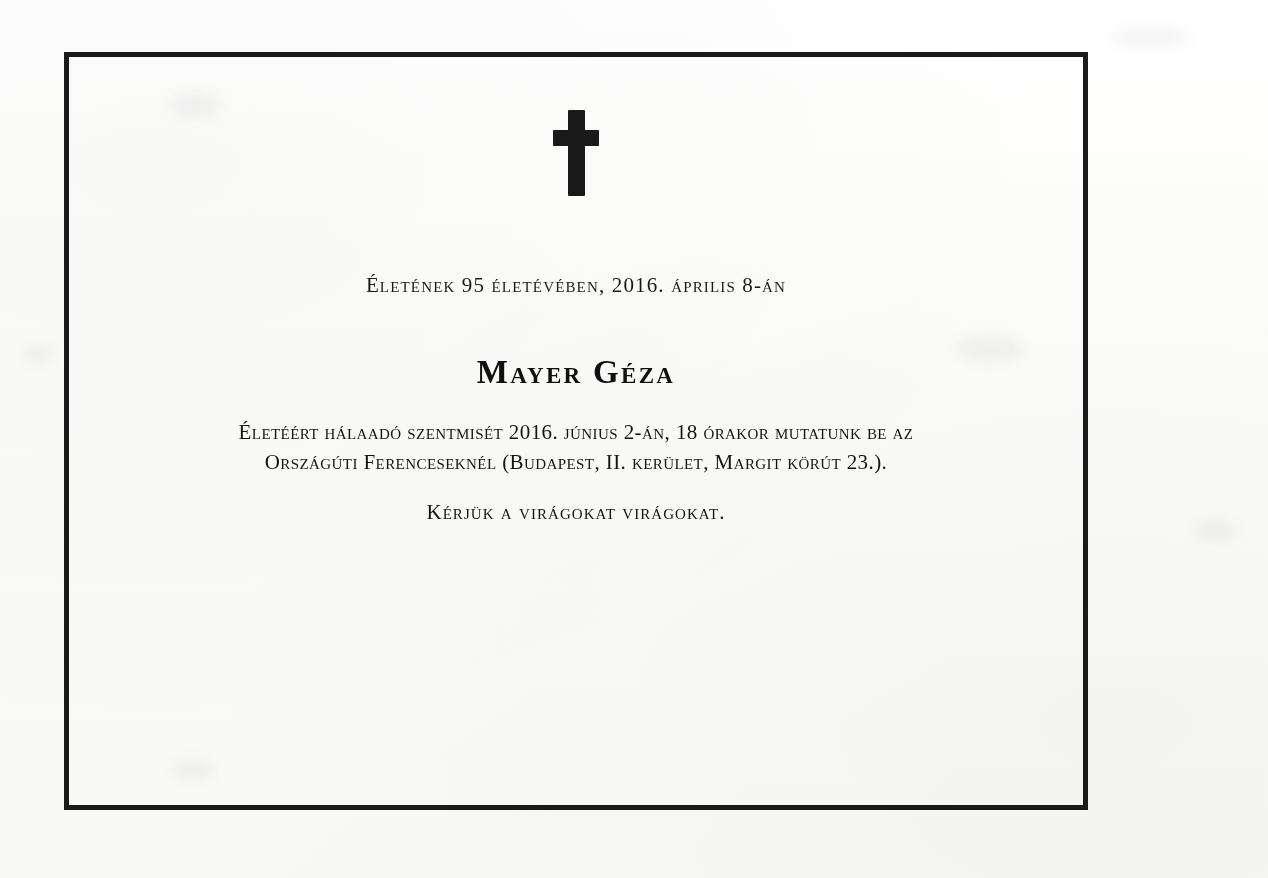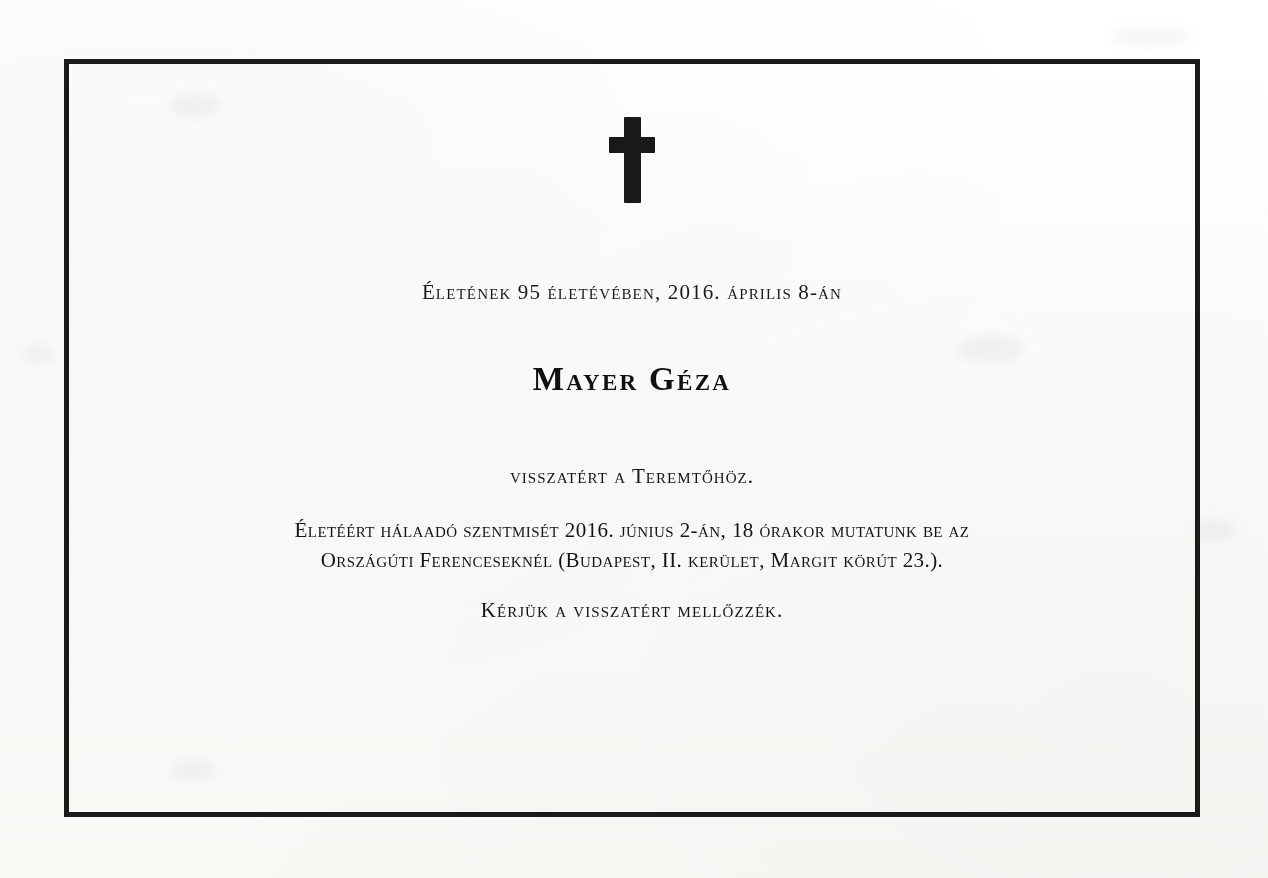--- a/index.html
+++ b/index.html
@@ -23,22 +23,22 @@
     background-image:
       radial-gradient(ellipse at 12% 18%, rgba(0,0,0,0.018), rgba(0,0,0,0) 60%),
       radial-gradient(ellipse at 88% 82%, rgba(0,0,0,0.02), rgba(0,0,0,0) 62%),
       linear-gradient(180deg, #ffffff 0%, #fcfcfa 40%, #f8f8f5 100%);
   }
 
   
   .card {
     position: absolute;
     left: 64px;
-    top: 59px;
-    width: 1136px;
+    top: 52px;
+    width: 1024px;
     height: 758px;
     border: 5px solid #1b1b1b;
     box-sizing: border-box;
     background: transparent;
   }
   .card::after {
     
     content: "";
     position: absolute;
     left: -2px;
@@ -181,25 +181,24 @@
         <div class="cross">
           <div class="v"></div>
           <div class="h"></div>
         </div>
       </div>
 
       <div class="line age-line">Életének 95 életévében, 2016. április 8-án</div>
 
       <div class="line name">Mayer Géza</div>
 
-      <div class="line returned">visszatért a Teremtőhöz.</div>
 
       <div class="mass-block">
         <div class="line">Életéért hálaadó szentmisét 2016. június 2-án, 18 órakor mutatunk be az</div>
         <div class="line">Országúti Ferenceseknél (Budapest, II. kerület, Margit körút 23.).</div>
       </div>
 
-      <div class="line flowers">Kérjük a visszatért mellőzzék.</div>
+      <div class="line flowers">Kérjük a virágokat virágokat.</div>
 
 
     </div>
   </div>
 </div>
 
 </body></html>

